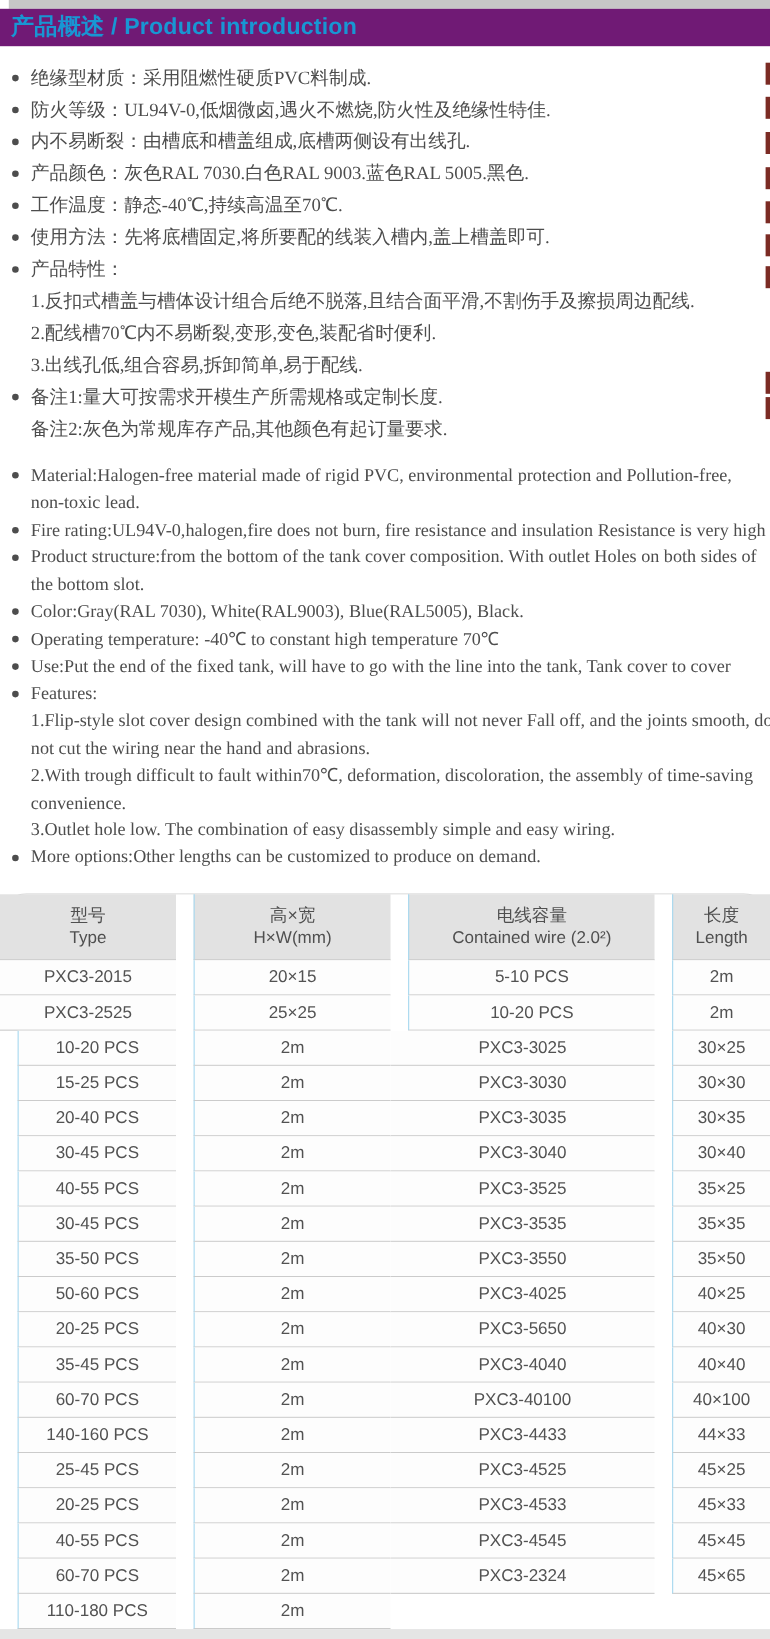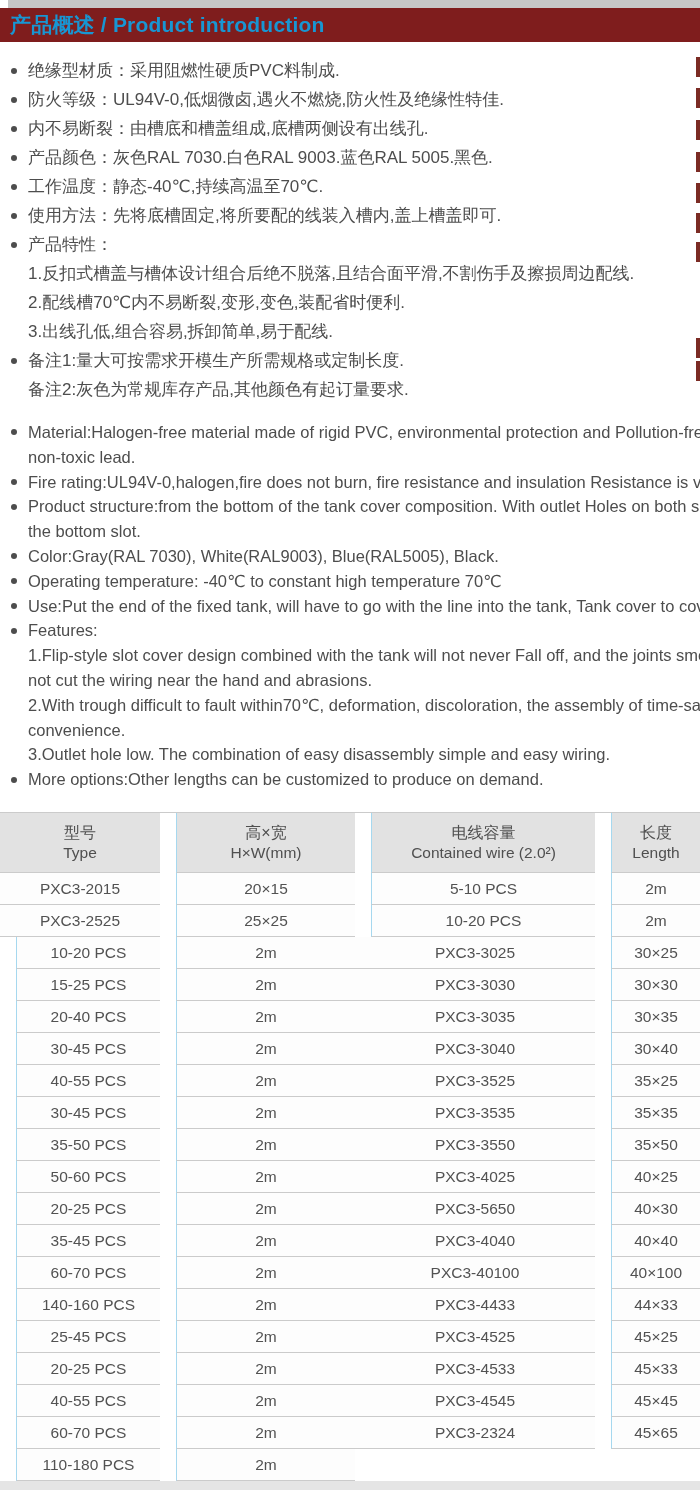--- a/index.html
+++ b/index.html
@@ -5,45 +5,46 @@
   html,body{margin:0;padding:0;}
   body{
     width:700px;height:1490px;background:#ffffff;position:relative;overflow:hidden;
     font-family:"Liberation Sans","DejaVu Sans",sans-serif;
     -webkit-font-smoothing:antialiased;
   }
   .page{position:absolute;inset:0;width:700px;height:1490px;overflow:hidden;}
 
   
   .top-strip{position:absolute;left:8px;top:0;width:692px;height:8px;background:#c7c7c7;}
-  .header-bar{position:absolute;left:0;top:8px;width:700px;height:34px;background:#7f1d1d;}
+  .header-bar{position:absolute;left:0;top:8px;width:700px;height:34px;background:#701a75;}
   .header-bar .title{
     display:block;padding-left:10px;line-height:34px;font-size:21px;font-weight:bold;
     color:#1896d3;white-space:nowrap;overflow:hidden;letter-spacing:0.2px;
   }
 
   
   .list{position:absolute;left:0;width:700px;}
   .list-zh{top:56px;}
   .list-en{top:420px;}
   .line{
-    position:relative;padding-left:28px;white-space:nowrap;overflow:hidden;color:#4d4d4d;
+    position:relative;padding-left:28px;white-space:nowrap;overflow:hidden;color:#4d4d4d;font-family:Liberation Serif, serif;
   }
   .line.cn{font-size:17px;line-height:29px;height:29px;}
   .line.en{font-size:16.5px;line-height:24.8px;height:24.8px;}
   .line.bullet::before{
     content:"";position:absolute;left:11px;top:50%;margin-top:-3px;width:6px;height:6px;
     border-radius:50%;background:#4d4d4d;
   }
 
   
   .spec-table{
     position:absolute;left:0;top:812px;width:700px;
     display:grid;grid-template-columns:160px 195px 240px 105px;
     border-top:1px solid #cbcbcb;
+    border-radius:24px;
   }
   .th,.td{
     box-sizing:border-box;display:flex;flex-direction:column;align-items:center;justify-content:center;
     border-bottom:1px solid #cbcbcb;overflow:hidden;text-align:center;
   }
   .th{height:60px;background:#e2e2e2;color:#4f4f4f;}
   .th .zh{font-size:16px;line-height:20px;}
   .th .en{font-size:15.5px;line-height:19px;}
   .td{height:32px;background:#fdfdfd;color:#525252;font-size:15.5px;line-height:31px;}
   .col-sep{border-left:1px solid #a6d8ef;margin-left:16px;}

